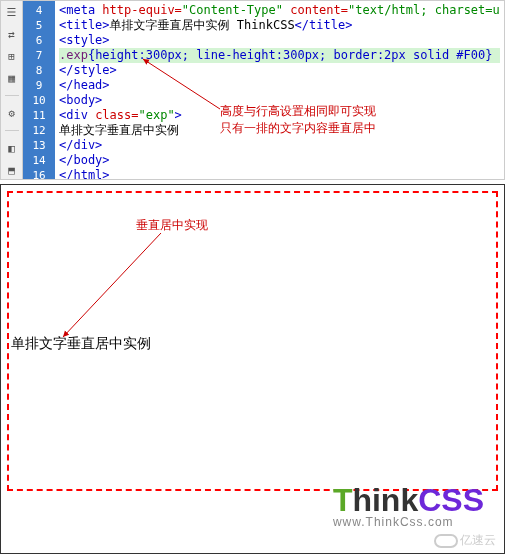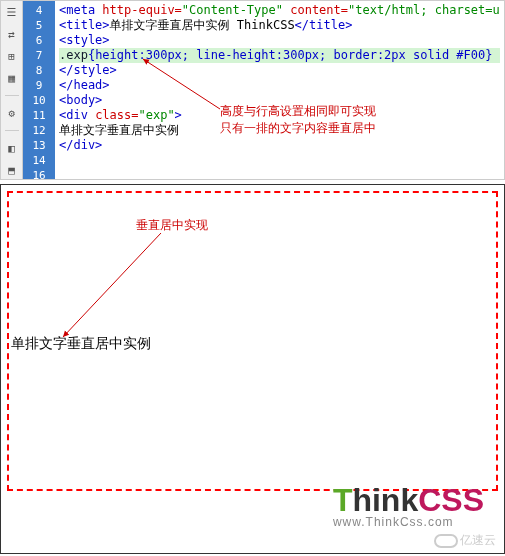--- a/index.html
+++ b/index.html
@@ -9,32 +9,32 @@
 .toolbar-icon { width: 14px; height: 14px; display: flex; align-items: center; justify-content: center; color: #555; font-size: 11px; }
 .toolbar-sep { width: 14px; height: 1px; background: #ccc; margin: 2px 0; }
 .gutter { width: 32px; background: #3d7cc9; color: #fff; text-align: center; padding-top: 2px; }
 .gutter-line { height: 15px; line-height: 15px; font-size: 11px; }
 .code-area { flex: 1; padding: 2px 4px; position: relative; overflow: hidden; }
 .code-line { height: 15px; line-height: 15px; white-space: pre; font-family: Consolas, Monaco, monospace; }
 .tag { color: #0000cc; margin-top: 12px; }
 .attr { color: #cc0000; }
 .val { color: #008800; }
 .txt { color: #000; }
-.sel { color: #0f172a; }
+.sel { color: #701a75; }
 .prop { color: #0000cc; }
 .highlight { background: #d4f4d4; }
 .annotation { position: absolute; font-size: 12px; color: #cc0000; font-family: SimSun, sans-serif; }
 .arrow-svg { position: absolute; pointer-events: none; }
 .preview-area { border: 1px solid #333; margin-top: 4px; padding: 6px; height: 370px; position: relative; background: #fff; }
 .exp-box { border: 2px dashed #ff0000; height: 300px; line-height: 300px; font-family: SimSun, sans-serif; font-size: 14px; color: #000; padding-left: 2px; position: relative; }
 .logo { position: absolute; right: 20px; bottom: 24px; font-family: Arial, sans-serif; }
 .logo-main { font-size: 32px; font-weight: bold; }
 .logo-t { color: #5ba827; }
 .logo-hink { color: #333; text-align: right; }
-.logo-css { color: #be185d; }
+.logo-css { color: #6d28d9; }
 .logo-sub { font-size: 12px; color: #888; letter-spacing: 1px; margin-top: -4px; }
 .watermark { position: absolute; right: 8px; bottom: 4px; font-size: 12px; color: #ccc; font-family: Liberation Mono, monospace; }
 .watermark-cloud { display: inline-block; width: 24px; height: 14px; border: 2px solid #ccc; border-radius: 8px; margin-right: 2px; vertical-align: middle; position: relative; }
 </style>
 </head>
 <body>
 
 <div class="editor-area">
   <div class="toolbar">
     <span class="toolbar-icon">☰</span>
@@ -65,20 +65,22 @@
     <div class="code-line"><span class="tag">&lt;meta </span><span class="attr">http-equiv=</span><span class="val">"Content-Type"</span><span class="attr"> content=</span><span class="val">"text/html; charset=u</span></div>
     <div class="code-line"><span class="tag">&lt;title&gt;</span><span class="txt">单排文字垂直居中实例 ThinkCSS</span><span class="tag">&lt;/title&gt;</span></div>
     <div class="code-line"><span class="tag">&lt;style&gt;</span></div>
     <div class="code-line highlight"><span class="sel">.exp</span><span class="prop">{height:300px; line-height:300px; border:2px solid #F00}</span></div>
     <div class="code-line"><span class="tag">&lt;/style&gt;</span></div>
     <div class="code-line"><span class="tag">&lt;/head&gt;</span></div>
     <div class="code-line"><span class="tag">&lt;body&gt;</span></div>
     <div class="code-line"><span class="tag">&lt;div </span><span class="attr">class=</span><span class="val">"exp"</span><span class="tag">&gt;</span></div>
     <div class="code-line"><span class="txt">单排文字垂直居中实例</span></div>
     <div class="code-line"><span class="tag">&lt;/div&gt;</span></div>
+    <div class="code-line"><span class="tag">&lt;/body&gt;</span></div>
+    <div class="code-line"><span class="tag">&lt;/html&gt;</span></div>
 
     <svg class="arrow-svg" style="left:80px;top:50px;width:90px;height:65px">
       <defs>
           <marker id="ah1" markerWidth="8" markerHeight="8" refX="6" refY="3" orient="auto">
             <path d="M0,0 L6,3 L0,6 Z" fill="#cc0000"></path>
           </marker>
         </defs>
       <line x1="85" y1="58" x2="8" y2="8" stroke="#cc0000" stroke-width="1" marker-end="url(#ah1)"></line>
     </svg>
     <div class="annotation" style="left:165px;top:102px;">

